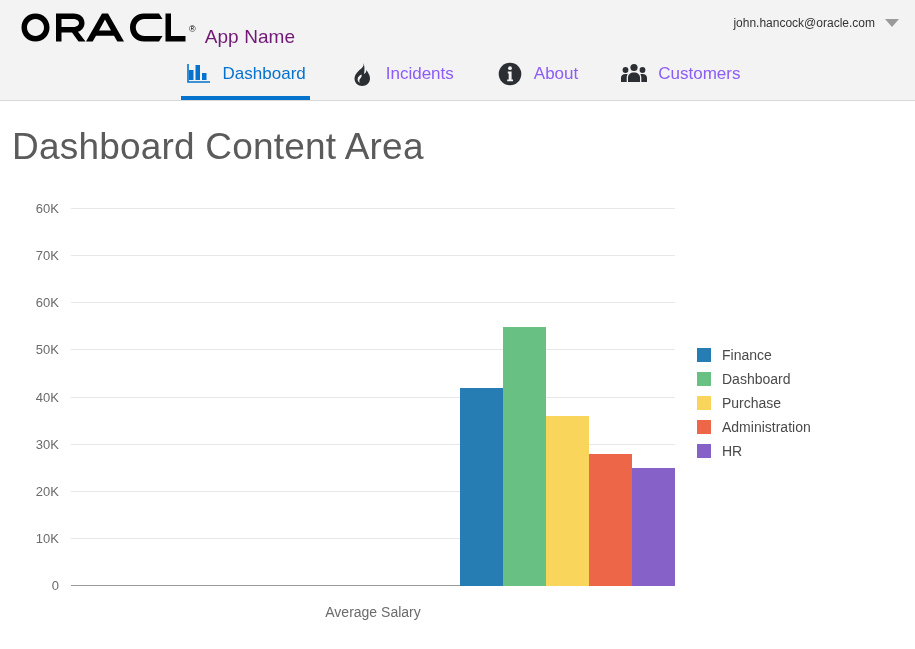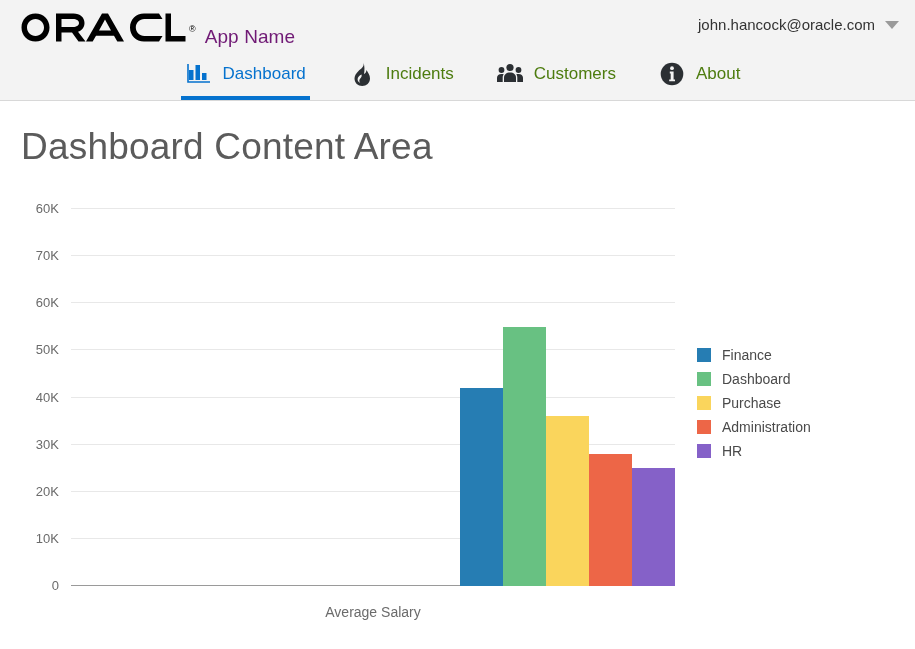--- a/index.html
+++ b/index.html
@@ -34,21 +34,21 @@
   .app-name {
     font-size: 19px; color: #701a75; font-weight: 400;
     margin-left: 9px; letter-spacing: .1px;
   }
 
   .user-row {
     position: absolute; right: 16px; top: 16px;
     display: flex; align-items: center; gap: 10px;
     cursor: pointer;
   }
-  .user-email { font-size: 15px; color: #333; }
+  .user-email { font-size: 12px; color: #333; }
   .caret {
     width: 0; height: 0;
     border-left: 7px solid transparent;
     border-right: 7px solid transparent;
     border-top: 8px solid #9a9a9a;
   }
 
   
   .tabs {
     position: absolute; left: 0; right: 0; bottom: 0;
@@ -57,30 +57,30 @@
     padding-left: 10px;
     text-align: center;
   }
   .tab {
     display: flex; align-items: center; gap: 10px;
     padding: 6px 4px 9px 4px;
     cursor: pointer;
     border-bottom: 4px solid transparent;
   }
   .tab .tab-label {
-    font-size: 17px; color: #4d7c0f; white-space: nowrap;
+    font-size: 17px; color: #8b5cf6; white-space: nowrap;
   }
   .tab.active { border-bottom-color: #0572ce; }
   .tab.active .tab-label { color: #0572ce; }
   .tab-icon { width: 28px; height: 26px; display: block; flex: none; }
 
   
   .content { position: relative; width: 915px; height: 548px; background: #fff; }
   .page-title {
-    position: absolute; left: 21px; top: 25px;
+    position: absolute; left: 12px; top: 25px;
     font-size: 37px; font-weight: 400; color: #5b5b5b;
     letter-spacing: .2px;
   }
 
   
   .chart {
     position: absolute;
     left: 0; top: 95px;
     width: 915px; height: 450px;
   }
@@ -180,40 +180,40 @@
           <path d="M15.5 1.5 C16.5 6 13 7.5 10.5 10 C7.8 12.7 6.5 15 6.5 17.5 C6.5 21.9 10 25 14.2 25 C18.4 25 22 21.9 22 17.5 C22 14 20 11.5 18.5 9 C18.3 11.3 17.2 12.6 16 13 C16.8 9.5 16.6 5 15.5 1.5 Z" fill="#2b2f33"></path>
           <path d="M13.6 13.4 C14.2 16 12.3 17 11.6 18.6 C11.1 19.7 11.3 21 12.2 21.8 C10.6 21.3 9.6 19.8 9.6 18.2 C9.6 16 11.4 14.4 13.6 13.4 Z" fill="#f3f3f3"></path>
         </svg>
       </span>
       <span class="tab-label">Incidents</span>
     </div>
 
     <div class="tab">
       <span class="tab-icon">
         <svg width="28" height="26" viewBox="0 0 28 26" aria-hidden="true">
+          <circle cx="14" cy="13" r="11.3" fill="#2b2f33"></circle>
+          <circle cx="14" cy="7.2" r="1.9" fill="#f3f3f3"></circle>
+          <path d="M11.8 10.6 L15.6 10.6 L15.6 18.4 L17 18.4 L17 20.2 L11.2 20.2 L11.2 18.4 L12.7 18.4 L12.7 12.4 L11.8 12.4 Z" fill="#f3f3f3"></path>
+        </svg>
+      </span>
+      <span class="tab-label">About</span>
+    </div>
+
+    <div class="tab">
+      <span class="tab-icon">
+        <svg width="28" height="26" viewBox="0 0 28 26" aria-hidden="true">
           <circle cx="14" cy="6.5" r="3.6" fill="#2b2f33"></circle>
           <circle cx="5.5" cy="9" r="2.9" fill="#2b2f33"></circle>
           <circle cx="22.5" cy="9" r="2.9" fill="#2b2f33"></circle>
           <path d="M14 11.5 C10.3 11.5 8 13.6 8 16.6 L8 21 L20 21 L20 16.6 C20 13.6 17.7 11.5 14 11.5 Z" fill="#2b2f33"></path>
           <path d="M5.5 13 C2.8 13 1 14.6 1 16.8 L1 21 L6.7 21 L6.7 16.6 C6.7 15.2 7.1 14 7.8 13.3 C7.1 13.1 6.3 13 5.5 13 Z" fill="#2b2f33"></path>
           <path d="M22.5 13 C21.7 13 20.9 13.1 20.2 13.3 C20.9 14 21.3 15.2 21.3 16.6 L21.3 21 L27 21 L27 16.8 C27 14.6 25.2 13 22.5 13 Z" fill="#2b2f33"></path>
         </svg>
       </span>
       <span class="tab-label">Customers</span>
-    </div>
-
-    <div class="tab">
-      <span class="tab-icon">
-        <svg width="28" height="26" viewBox="0 0 28 26" aria-hidden="true">
-          <circle cx="14" cy="13" r="11.3" fill="#2b2f33"></circle>
-          <circle cx="14" cy="7.2" r="1.9" fill="#f3f3f3"></circle>
-          <path d="M11.8 10.6 L15.6 10.6 L15.6 18.4 L17 18.4 L17 20.2 L11.2 20.2 L11.2 18.4 L12.7 18.4 L12.7 12.4 L11.8 12.4 Z" fill="#f3f3f3"></path>
-        </svg>
-      </span>
-      <span class="tab-label">About</span>
     </div>
 
   </nav>
 </div>
 
 <div class="content">
   <h1 class="page-title">Dashboard Content Area</h1>
 
   <div class="chart">
     <div class="plot">

